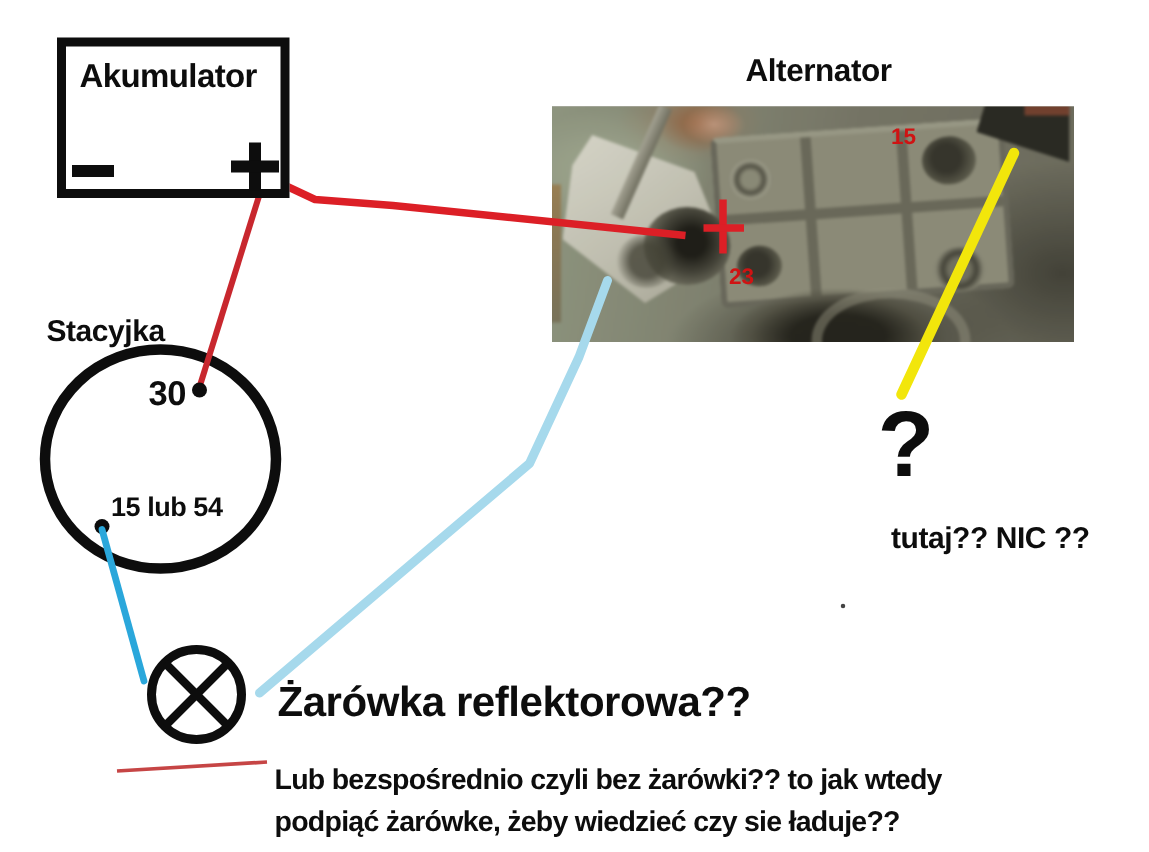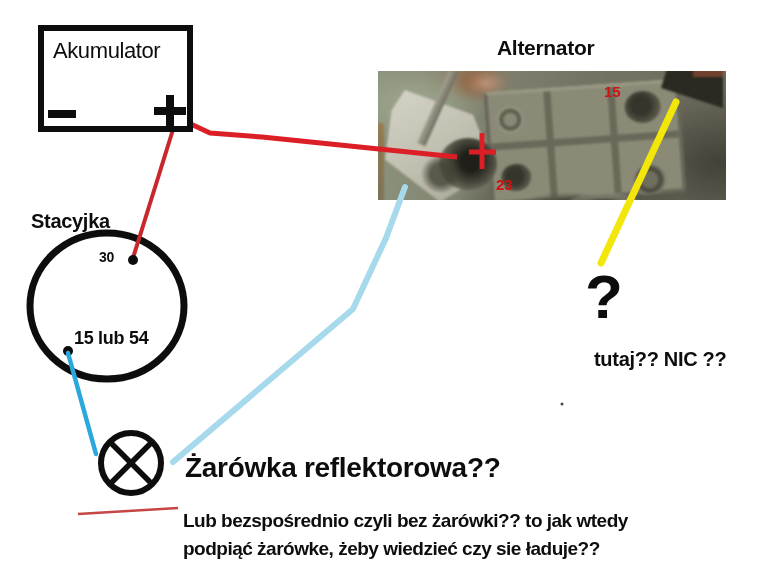--- a/index.html
+++ b/index.html
@@ -4,42 +4,42 @@
 <style>
   html,body{margin:0;padding:0;background:#ffffff;}
   .canvas{
     position:relative;width:766px;height:568px;background:#ffffff;overflow:hidden;
     font-family:"Liberation Sans","DejaVu Sans",sans-serif;color:#0d0d0d;
   }
   .lbl{position:absolute;font-weight:bold;line-height:1.15;white-space:nowrap;letter-spacing:-0.3px;}
 
   
   .battery{position:absolute;left:38px;top:25px;width:143px;height:95px;border:6px solid #0d0d0d;background:#ffffff;}
-  .battery-title{position:absolute;left:9px;top:7px;font-weight:normal;font-size:22px;letter-spacing:-0.4px;}
+  .battery-title{position:absolute;left:9px;top:7px;font-weight:bold;font-size:22px;letter-spacing:-0.4px;}
   .term-minus{position:absolute;left:4px;top:79px;width:28px;height:8px;background:#0d0d0d;}
   .term-plus{position:absolute;left:110px;top:64px;width:32px;height:32px;}
   .term-plus i{position:absolute;background:#0d0d0d;display:block;}
   .term-plus .pv{left:12px;top:0;width:8px;height:32px;}
   .term-plus .ph2{left:0;top:12px;width:32px;height:8px;}
 
   
   .alternator-title{left:497px;top:36px;font-size:21px;}
   .stacyjka-title{left:31px;top:210px;font-size:20px;text-align:right;}
-  .pin30{left:99px;top:249px;font-size:14px;}
+  .pin30{left:99px;top:249px;font-size:23px;}
   .pin54{left:74px;top:328px;font-size:18px;}
   .bulb-caption{left:185px;top:452px;font-size:28px;}
   .bulb-rating{left:86px;top:500px;font-size:21px;}
   .qmark{left:585px;top:266px;font-size:62px;line-height:1;letter-spacing:0;}
   .qtext{left:594px;top:345px;font-size:20px;}
   .qtext span,.notes span{display:block;line-height:29px;}
   .notes{left:183px;top:507px;font-size:19px;letter-spacing:-0.5px;}
   .notes span{line-height:28px;}
 
   
-  .photo{position:absolute;left:378px;top:71px;width:348px;height:129px;overflow:hidden;background:#7b7a6c;z-index:1;}
+  .photo{position:absolute;left:368px;top:71px;width:348px;height:157px;overflow:hidden;background:#7b7a6c;z-index:1;}
   .photo *{position:absolute;}
   .photo-blur{left:-3px;top:-3px;right:-3px;bottom:-3px;filter:blur(1.1px);}
   .ph-base{left:0;top:0;width:100%;height:100%;
     background:
       radial-gradient(95px 60px at 12% 28%, rgba(175,185,160,.8), transparent 70%),
       radial-gradient(70px 40px at 27% 8%, rgba(160,115,85,.55), transparent 70%),
       radial-gradient(150px 100px at 97% 70%, rgba(52,51,44,.85), transparent 75%),
       radial-gradient(160px 70px at 55% 100%, rgba(40,39,33,.9), transparent 72%),
       linear-gradient(100deg,#929a84,#757466 55%,#6a695c);}
   .ph-leftstrip{left:0;top:55px;width:9px;height:92px;background:linear-gradient(#a06a2d,#6b5b40);opacity:.6;}

